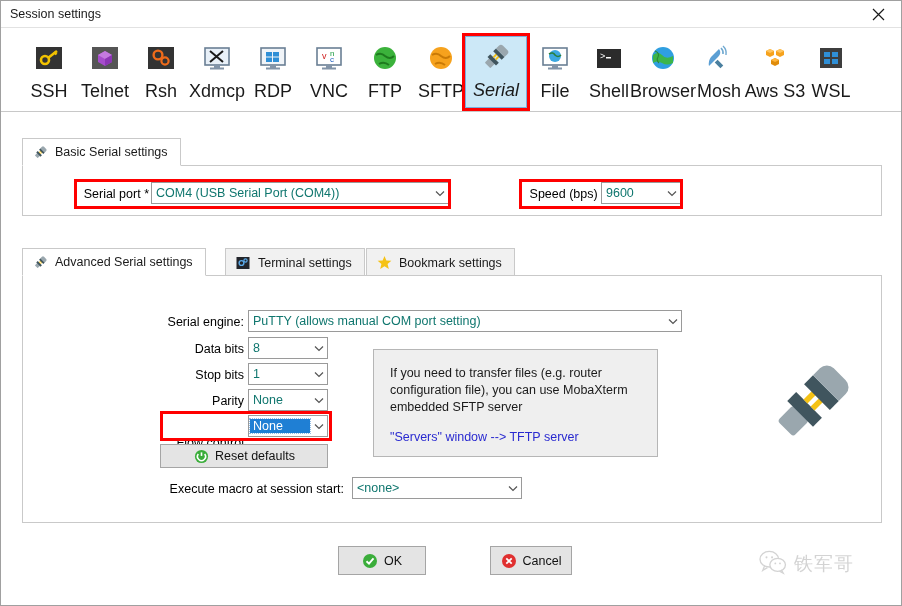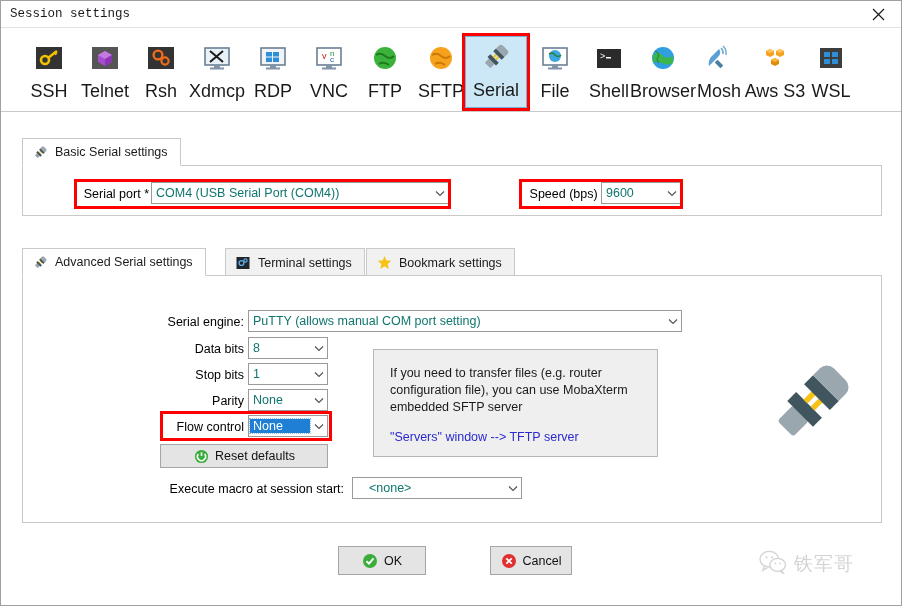--- a/index.html
+++ b/index.html
@@ -18,21 +18,20 @@
     background: #ffffff;
     border: 1px solid #a0a0a0;
   }
 
   
   #titlebar {
     position: absolute; left: 0; top: 0;
     width: 900px; height: 27px;
     background: #ffffff;
     border-bottom: 1px solid #e2e2e2;
-    font-family: Liberation Mono, monospace;
   }
   #title-text {
     position: absolute; left: 9px; top: 6px;
     font-size: 12.5px; color: #1a1a1a;
     white-space: nowrap;
   }
   #close-btn {
     position: absolute; right: 0; top: 0;
     width: 46px; height: 27px;
     display: flex; align-items: center; justify-content: center;
@@ -296,21 +295,21 @@
       <div class="glyph">
         <svg width="28" height="28" viewBox="0 0 28 28">
           <circle cx="14" cy="14" r="11" fill="#f6a21d"></circle>
           <path d="M5 11 Q10 8 14 12 Q19 16 23 12" stroke="#c97a06" stroke-width="2" fill="none"></path>
           <path d="M8 20 Q13 17 18 21" stroke="#c97a06" stroke-width="2" fill="none"></path>
         </svg>
       </div>
       <div class="plabel">SFTP</div>
     </div>
 
-    <div class="proto selected" style="left:464px; top:8px; width:62px; height:72px;">
+    <div class="proto selected" style="left:464px; top:8px; width:62px; height:72px;font-style:italic;">
       <div class="glyph">
         <svg width="30" height="30" viewBox="0 0 30 30">
           <g transform="rotate(-45 15 15)">
             <rect x="3" y="11" width="7" height="8" rx="1" fill="#9aa7ae"></rect>
             <rect x="9" y="9" width="4" height="12" fill="#40555e"></rect>
             <rect x="13" y="12.5" width="5" height="1.8" fill="#f5c215"></rect>
             <rect x="13" y="15.7" width="5" height="1.8" fill="#f5c215"></rect>
             <rect x="17" y="9" width="4" height="12" fill="#40555e"></rect>
             <path d="M21 9 h4 a3 3 0 0 1 3 3 v6 a3 3 0 0 1 -3 3 h-4 z" fill="#9aa7ae"></path>
           </g>
@@ -506,21 +505,21 @@
   <div class="flabel" style="left:125px; top:393px; width:118px;">Parity</div>
   <div class="combo" style="left:247px; top:388px; width:80px;">
     <span class="ctext">None</span>
     <span class="carrow">
       <svg width="10" height="7" viewBox="0 0 10 7">
           <path d="M1 1.5 L5 5.5 L9 1.5" stroke="#555" stroke-width="1.2" fill="none"></path>
         </svg>
     </span>
   </div>
 
-  <div class="flabel" style="left:125px; top:419px; width:118px;">Flow control</div>
+  <div class="flabel" style="left:125px; top:435px; width:118px;">Flow control</div>
   <div class="combo focused" style="left:247px; top:414px; width:80px;">
     <span class="ctext">None</span>
     <span class="carrow">
       <svg width="10" height="7" viewBox="0 0 10 7">
           <path d="M1 1.5 L5 5.5 L9 1.5" stroke="#555" stroke-width="1.2" fill="none"></path>
         </svg>
     </span>
   </div>
   <div class="redbox" style="left:159px; top:410px; width:172px; height:30px;"></div>
 
@@ -529,21 +528,21 @@
       <svg width="15" height="15" viewBox="0 0 16 16">
         <circle cx="8" cy="8" r="7" fill="#3aad3a"></circle>
         <path d="M8 3.6 L8 7.4" stroke="#ffffff" stroke-width="1.7"></path>
         <path d="M4.6 5.4 A4.3 4.3 0 1 0 11.4 5.4" stroke="#ffffff" stroke-width="1.7" fill="none"></path>
       </svg>
     </span>
     <span>Reset defaults</span>
   </div>
 
   <div class="flabel" style="left:153px; top:481px; width:190px;">Execute macro at session start:</div>
-  <div class="combo" style="left:351px; top:476px; width:170px;padding-left:12px;">
+  <div class="combo" style="left:351px; top:476px; width:170px;">
     <span class="ctext">&lt;none&gt;</span>
     <span class="carrow">
       <svg width="10" height="7" viewBox="0 0 10 7">
           <path d="M1 1.5 L5 5.5 L9 1.5" stroke="#555" stroke-width="1.2" fill="none"></path>
         </svg>
     </span>
   </div>
 
   <div id="info-note" style="left:372px; top:348px; width:285px; height:108px;">
     <div class="nline note-body" style="left:16px; top:16px;">If you need to transfer files (e.g. router</div>

